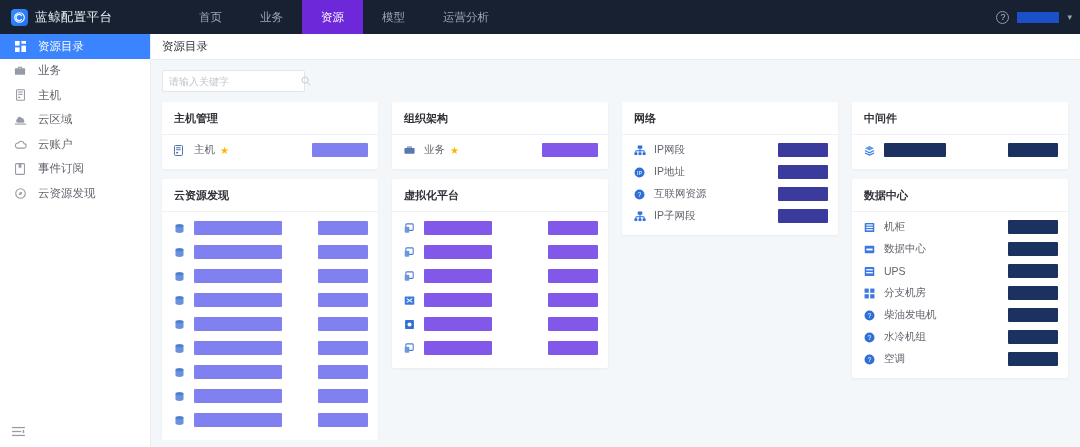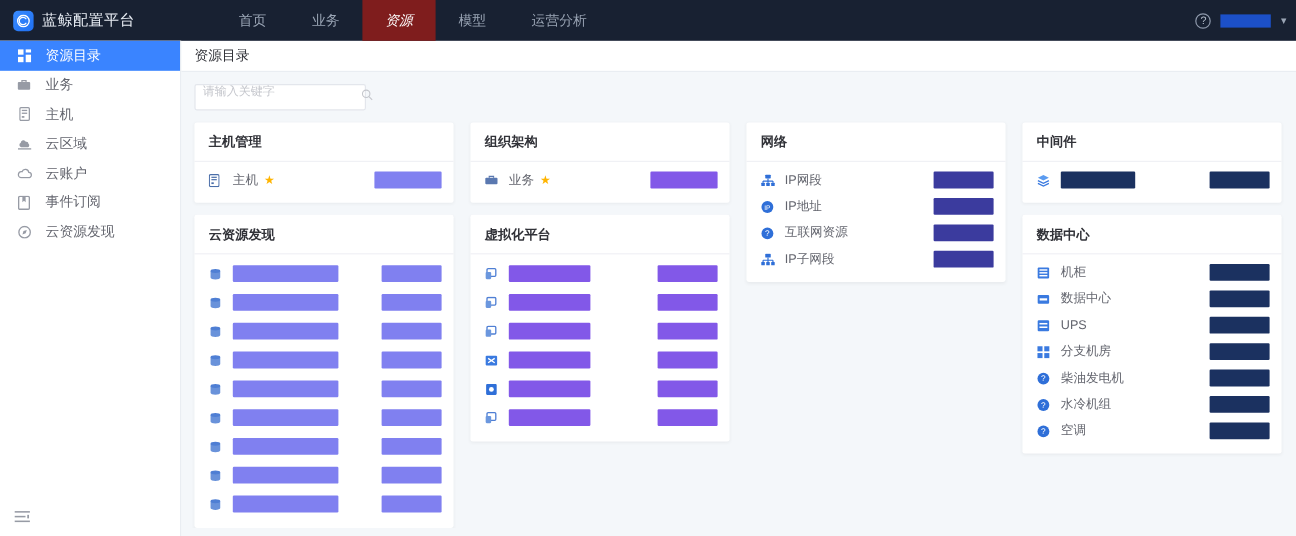--- a/index.html
+++ b/index.html
@@ -27,21 +27,21 @@
   }
   .brand-logo svg { display:block; }
   .brand-name { color: #e9eef5; font-size: 12.5px; letter-spacing: .4px; }
 
   .navitems { display: flex; align-items: center; height: 34px; margin-left: 20px; }
   .navitem {
     color: #9aa5b5; font-size: 11.5px;
     padding: 0 19px; height: 34px;
     display: flex; align-items: center; cursor: pointer;
   }
-  .navitem.active { color: #fff; background: #7f1d1d; font-style: italic; }
+  .navitem.active { color: #fff; background: #6d28d9; }
 
   .topright { position: absolute; right: 8px; top: 0; height: 34px; display: flex; align-items: center; gap: 8px; }
   .help-icon {
     width: 13px; height: 13px; border-radius: 50%;
     border: 1px solid #8e99ab; color: #b8c1cf;
     font-size: 9px; line-height: 11px; text-align: center;
     cursor: pointer;
   }
   .user-redact { width: 42px; height: 11px; background: #1c50c8; }
   .chev { color:#9aa5b5; font-size: 9px; }
@@ -74,21 +74,21 @@
   .page-head {
     height: 26px; background: #fff; border-bottom: 1px solid #e9edf2;
     display: flex; align-items: center; padding-left: 11px;
     font-size: 11.5px; color: #313238;
   }
   .content { padding: 10px 0 0 11px; overflow: hidden; }
 
   .searchbox {
     width: 143px; height: 22px; background: #fff;
     border: 1px solid #e3e6ec; border-radius: 2px;
-    display: flex; align-items: flex-start; padding: 0 6px;
+    display: flex; align-items: center; padding: 0 6px;
     margin-bottom: 10px;
   }
   .searchbox input {
     border: none; outline: none; flex: 1;
     font-size: 10px; color: #63656e; background: transparent;
     font-family: "Liberation Sans", sans-serif;
   }
   .searchbox input::placeholder { color: #c4c6cc; }
   .search-ic { color: #c4c6cc; }
 

